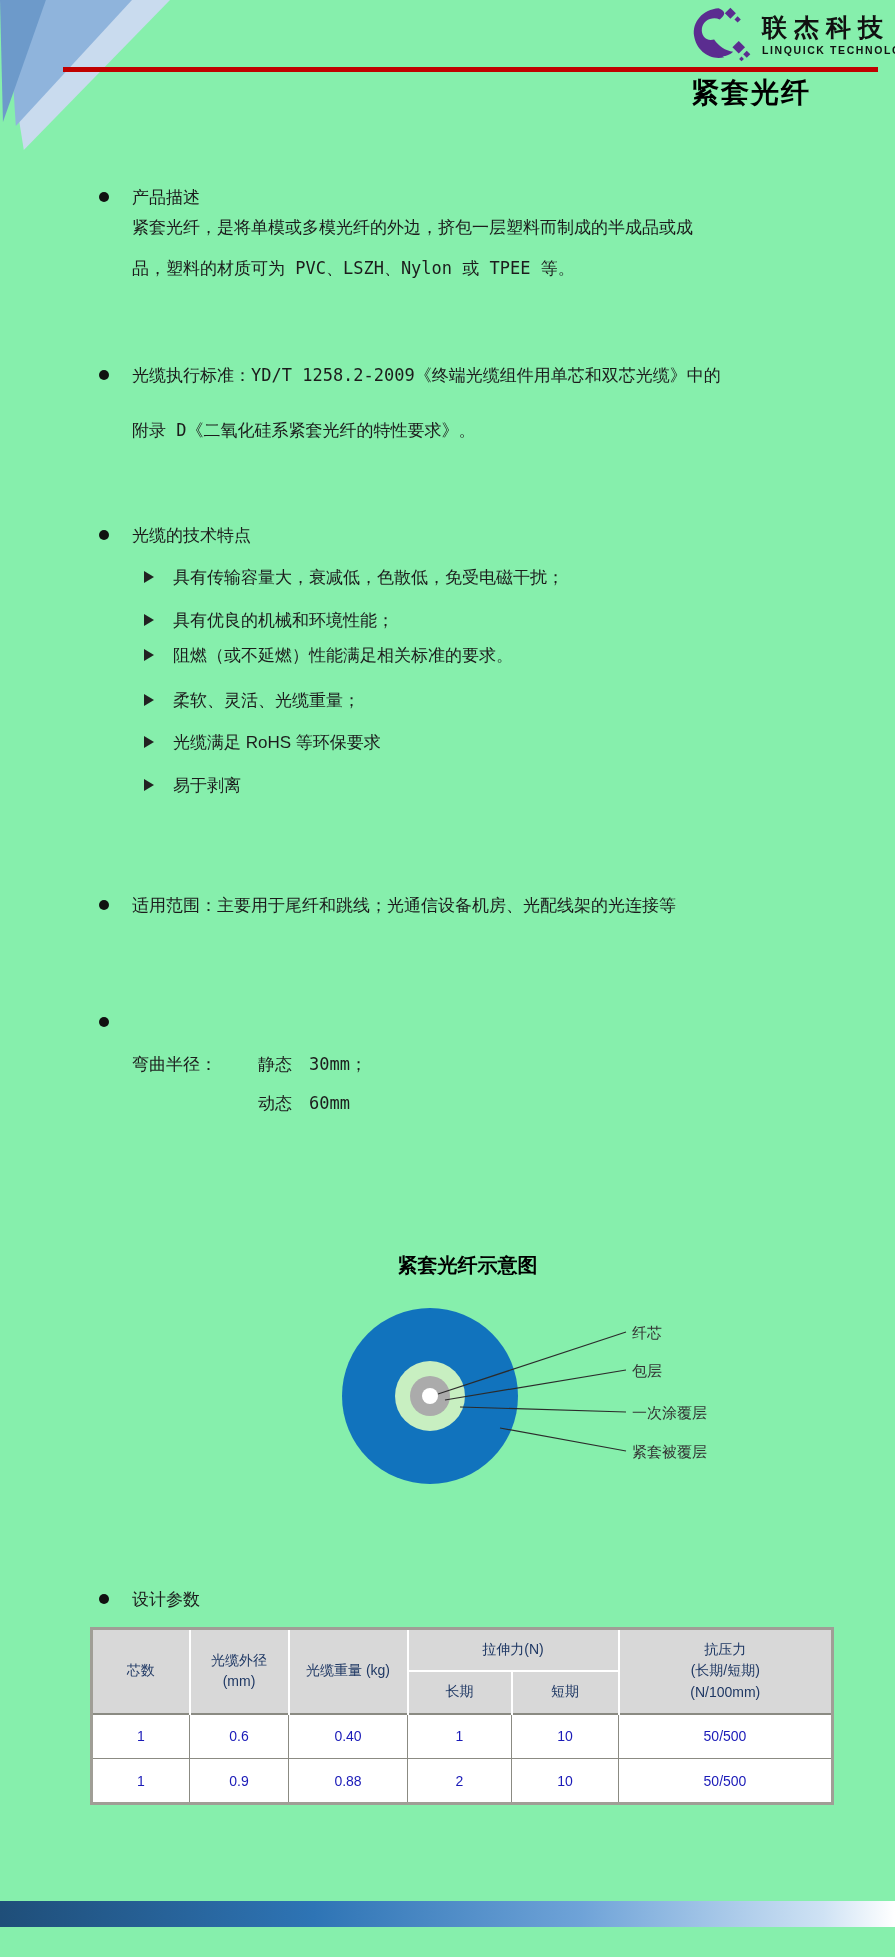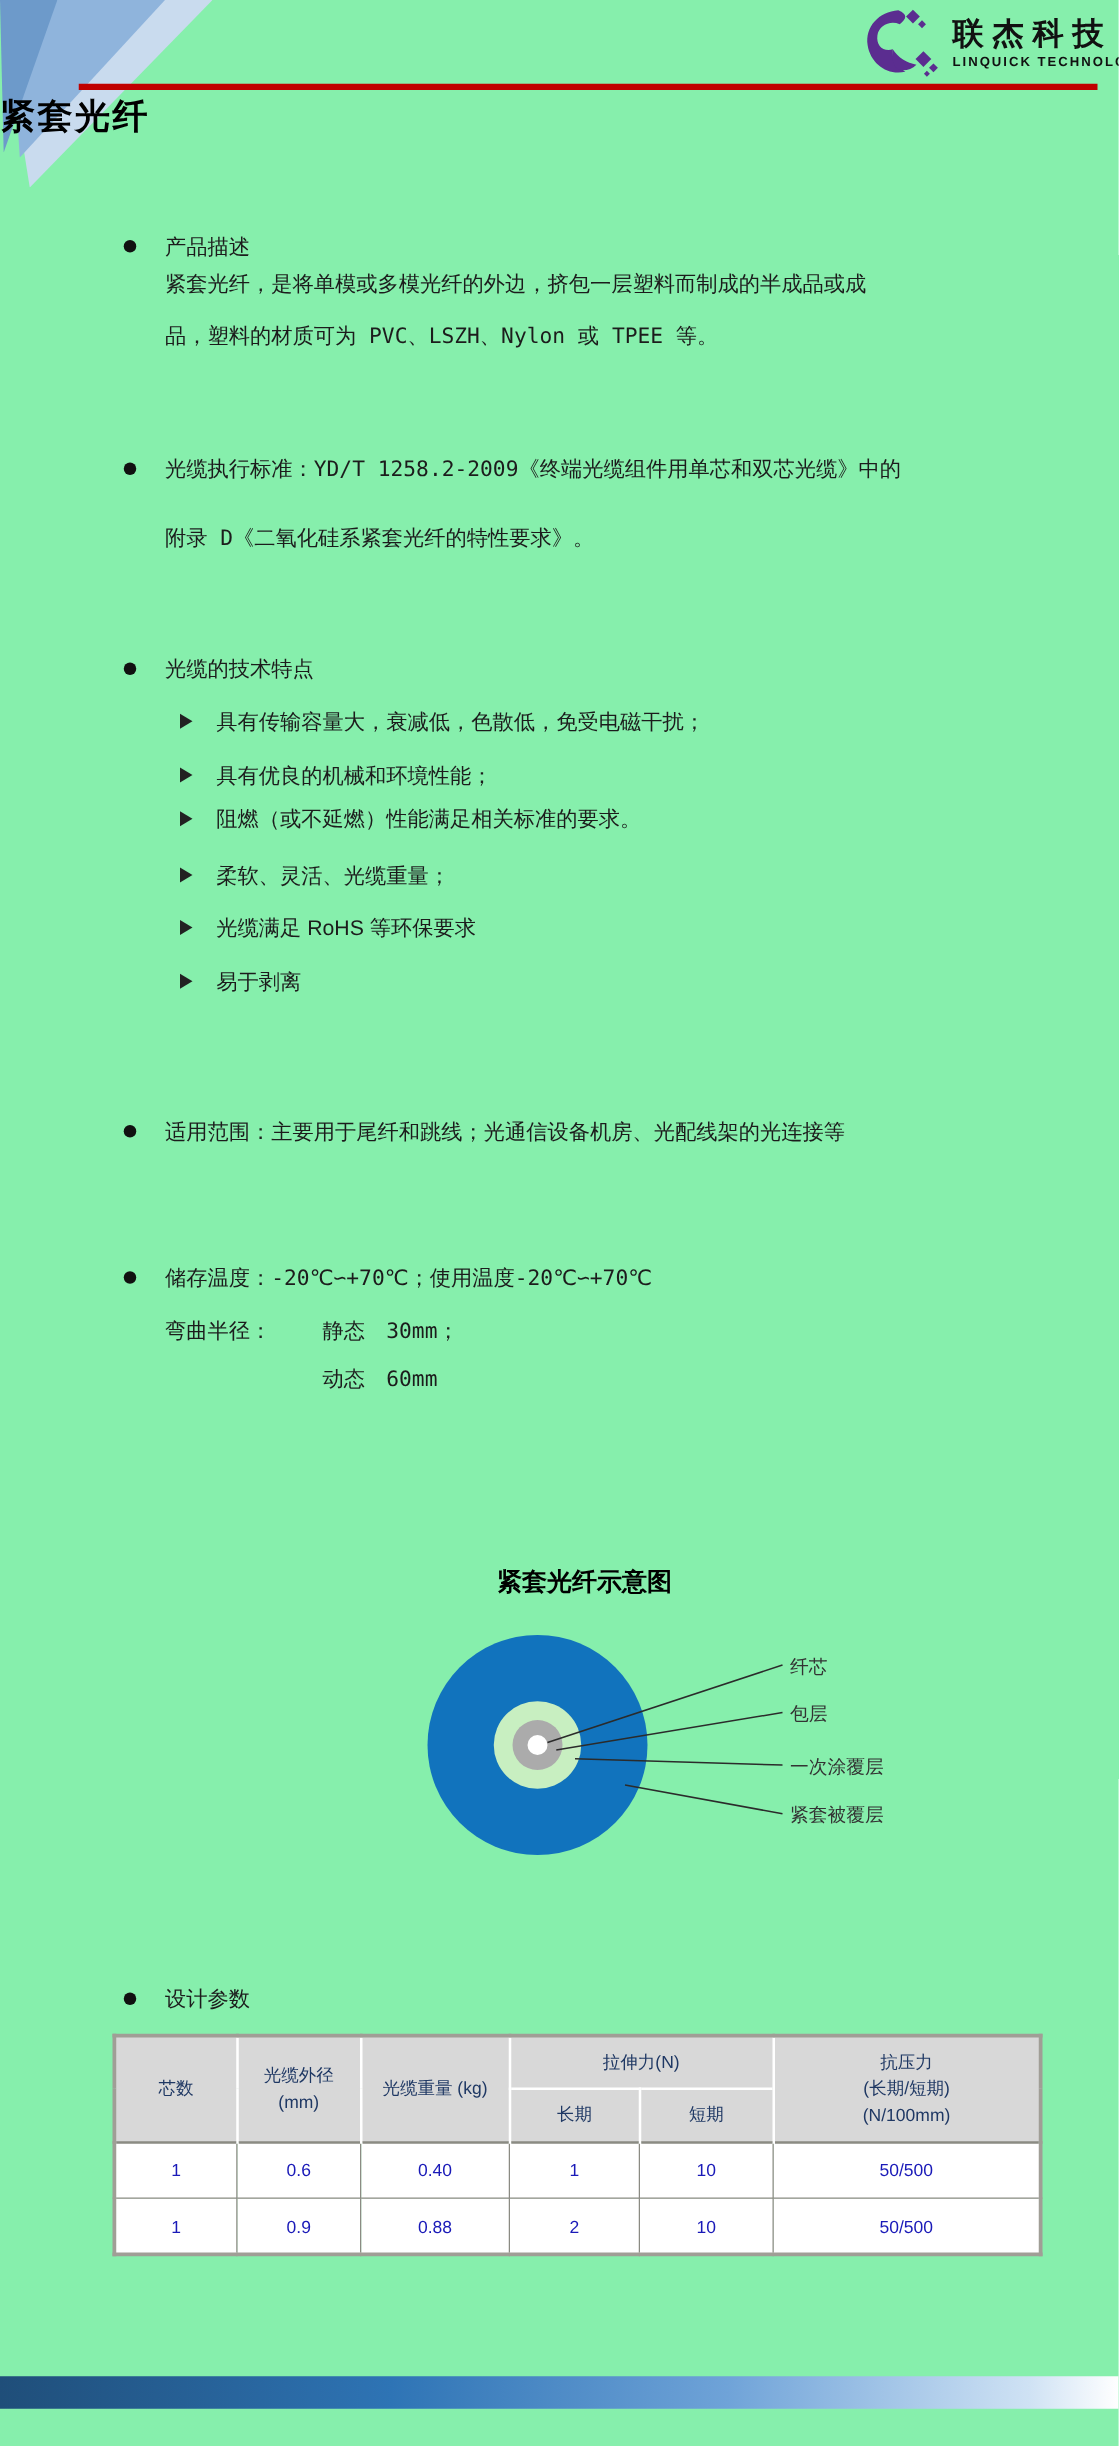--- a/index.html
+++ b/index.html
@@ -12,21 +12,21 @@
   .tri.t2{width:132px;height:126px;background:#8fb4dc;clip-path:polygon(6% 0,100% 0,12% 100%);}
   .tri.t3{width:74px;height:122px;background:#6d9aca;clip-path:polygon(0 0,62% 0,4% 100%);}
 
   
   .logo{position:absolute;top:6px;left:688px;display:flex;align-items:center;gap:6px;}
   .logo-cn{font-size:25px;font-weight:bold;color:#111;letter-spacing:7px;white-space:nowrap;line-height:1.1;}
   .logo-en{font-size:10.5px;font-weight:bold;color:#111;letter-spacing:1.6px;white-space:nowrap;margin-top:3px;}
 
   .red-line{position:absolute;left:63px;top:67px;width:815px;height:5px;background:var(--accent-red,#C00000);}
 
-  .doc-title{position:absolute;left:0;top:74px;width:811px;margin:0;text-align:left;
+  .doc-title{position:absolute;left:0;top:74px;width:811px;margin:0;text-align:right;
              font-size:28px;font-weight:bold;letter-spacing:2px;color:#000;}
 
   
   .line{position:absolute;left:132px;font-size:17px;white-space:nowrap;
         font-family:"DejaVu Sans Mono","DejaVu Sans",monospace;color:#1c1c1c;}
   .dot{position:absolute;left:-33px;top:6px;width:10px;height:10px;border-radius:50%;background:#111;}
   .subline{position:absolute;left:173px;font-size:17px;white-space:nowrap;
            font-family:Liberation Sans, sans-serif;color:#1c1c1c;}
   .arrow{position:absolute;left:-29px;top:4.5px;width:0;height:0;
          border-left:10px solid #222;border-top:6px solid transparent;border-bottom:6px solid transparent;}
@@ -130,21 +130,20 @@
     <span>易于剥离</span>
   </div>
 
   <div class="line" style="top:894px;">
     <span class="dot"></span>
     <span>适用范围：主要用于尾纤和跳线；光通信设备机房、光配线架的光连接等</span>
   </div>
 
   <div class="line" style="top:1011px;">
     <span class="dot"></span>
-    <span>储存温度：-20℃∽+70℃；使用温度-20℃∽+70℃</span>
   </div>
   <div class="line" style="top:1053px;">弯曲半径：</div>
   <div class="line" style="top:1053px;left:258px;">静态　30mm；</div>
   <div class="line" style="top:1092px;left:258px;">动态　60mm</div>
 
   <div class="center-title" style="top:1252px;padding-left:20px;">紧套光纤示意图</div>
 
   <div>
     <div class="circle c-buffer"></div>
     <div class="circle c-coating"></div>

